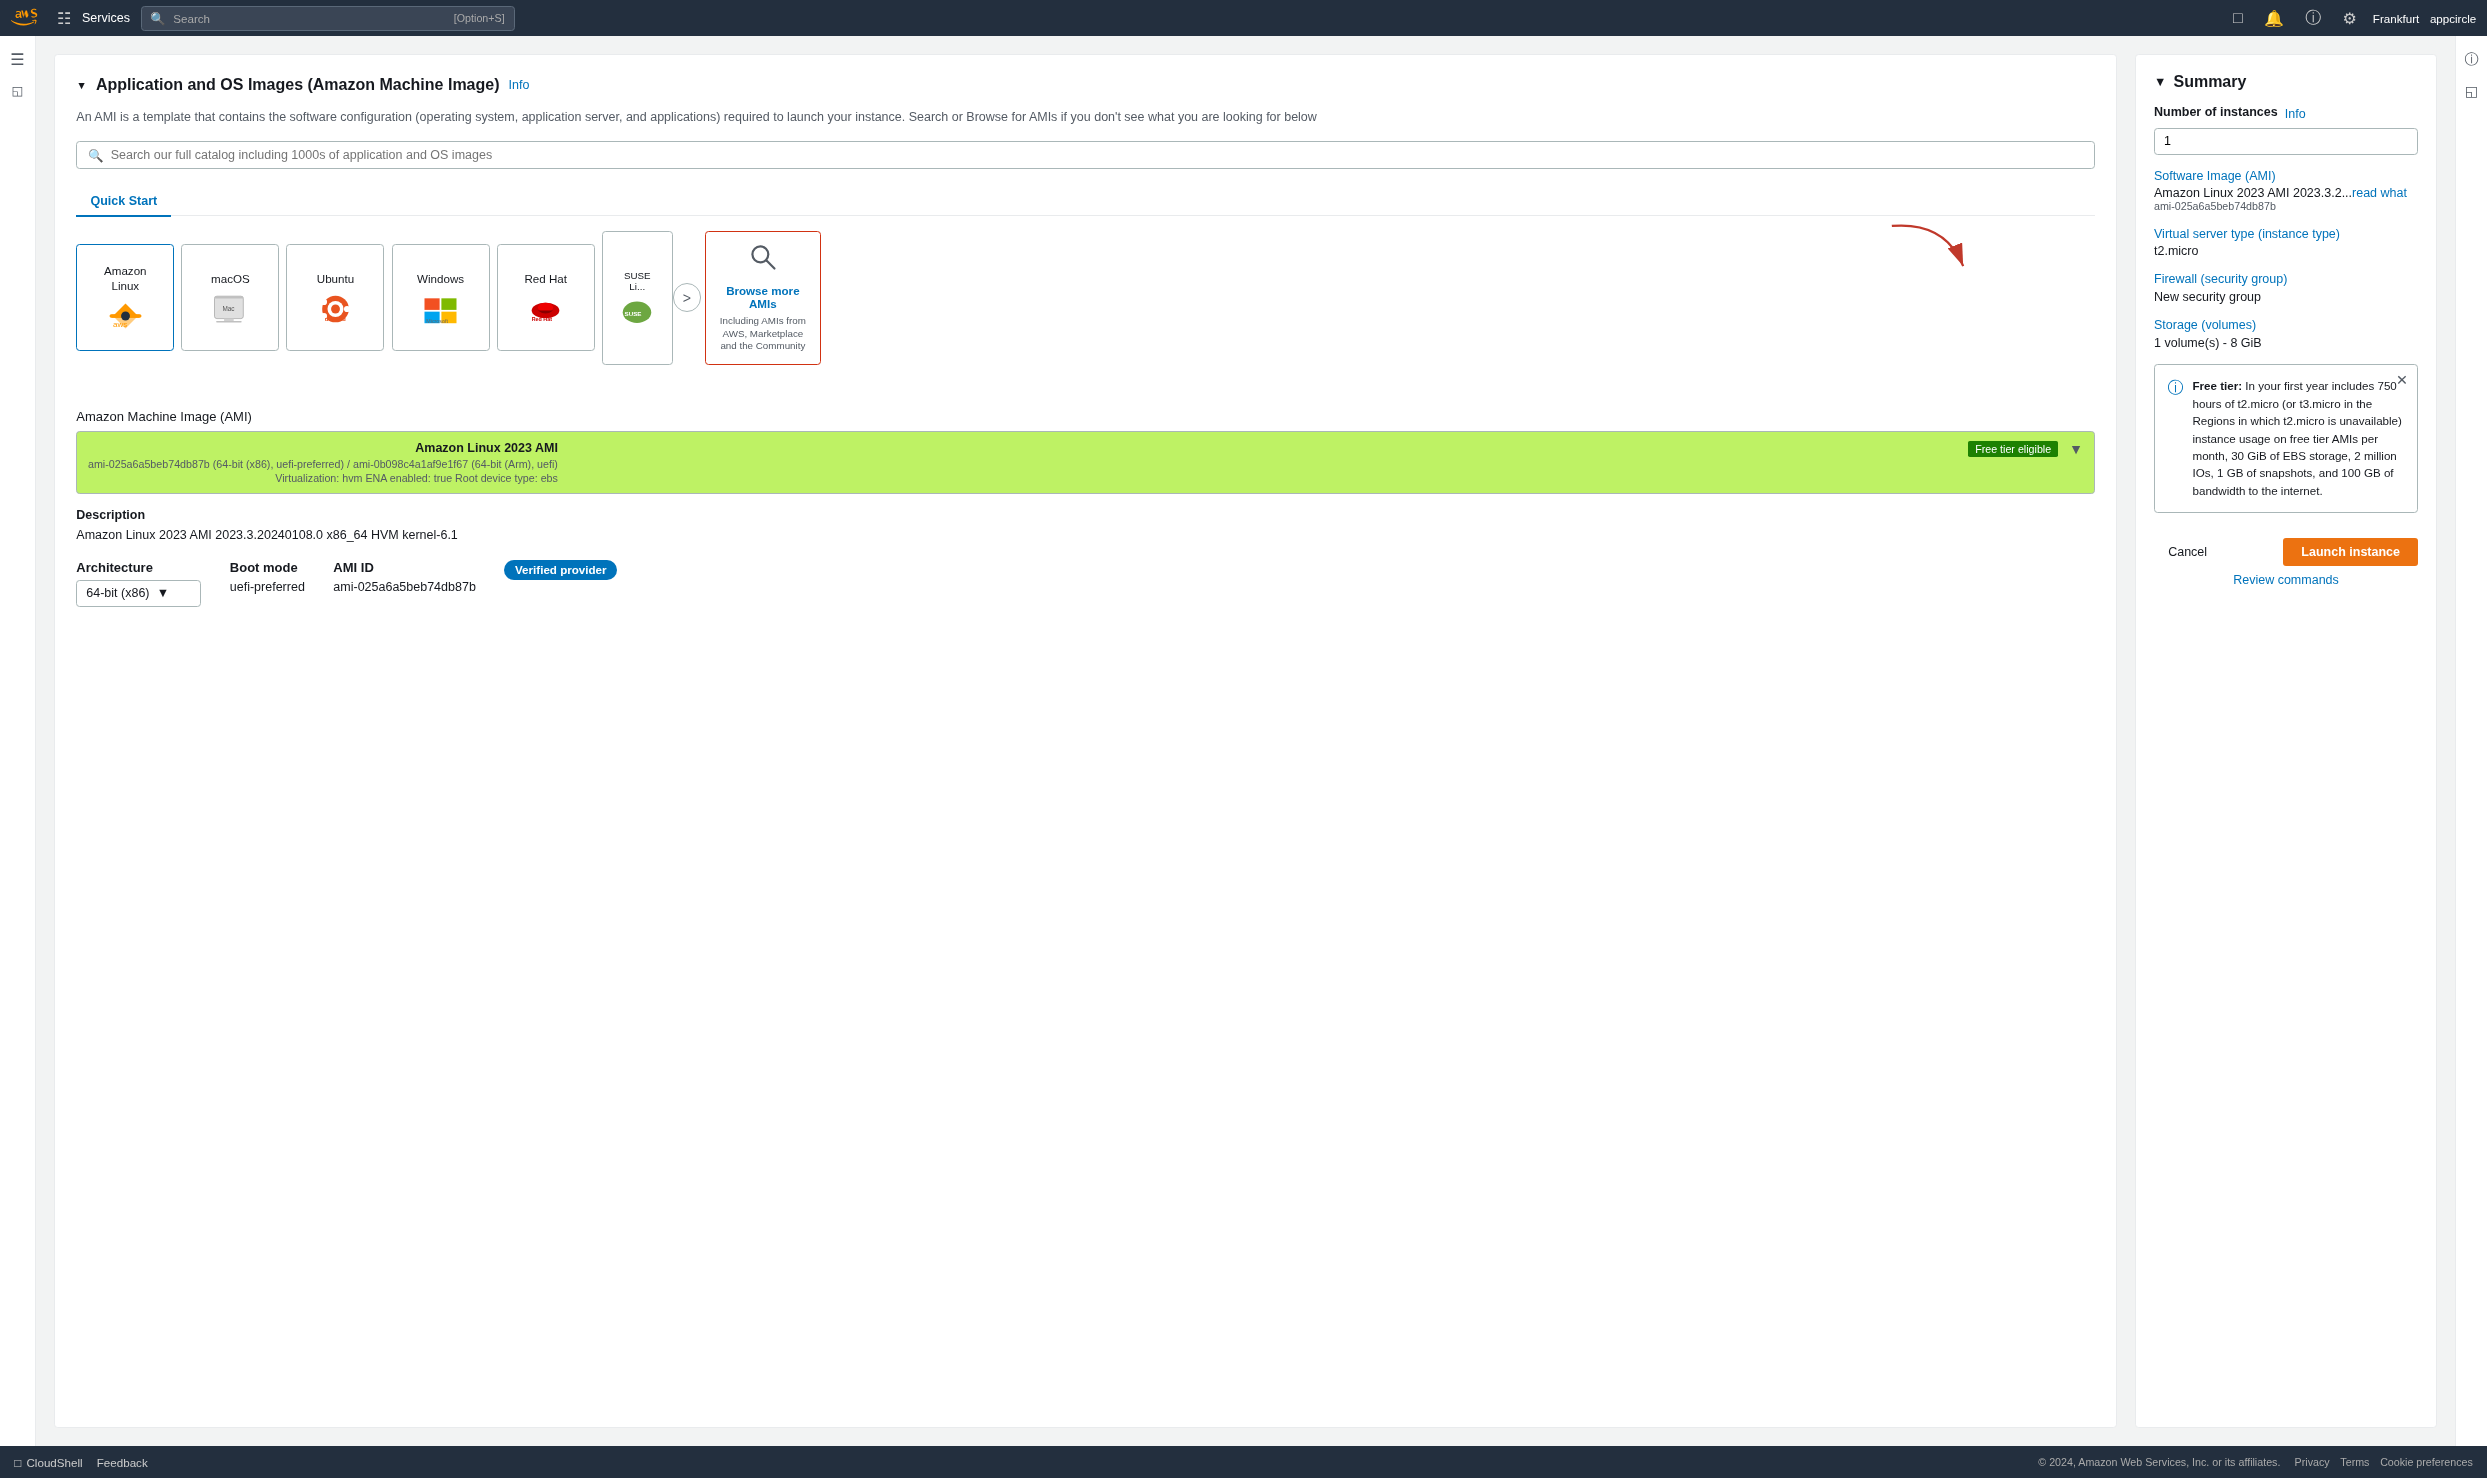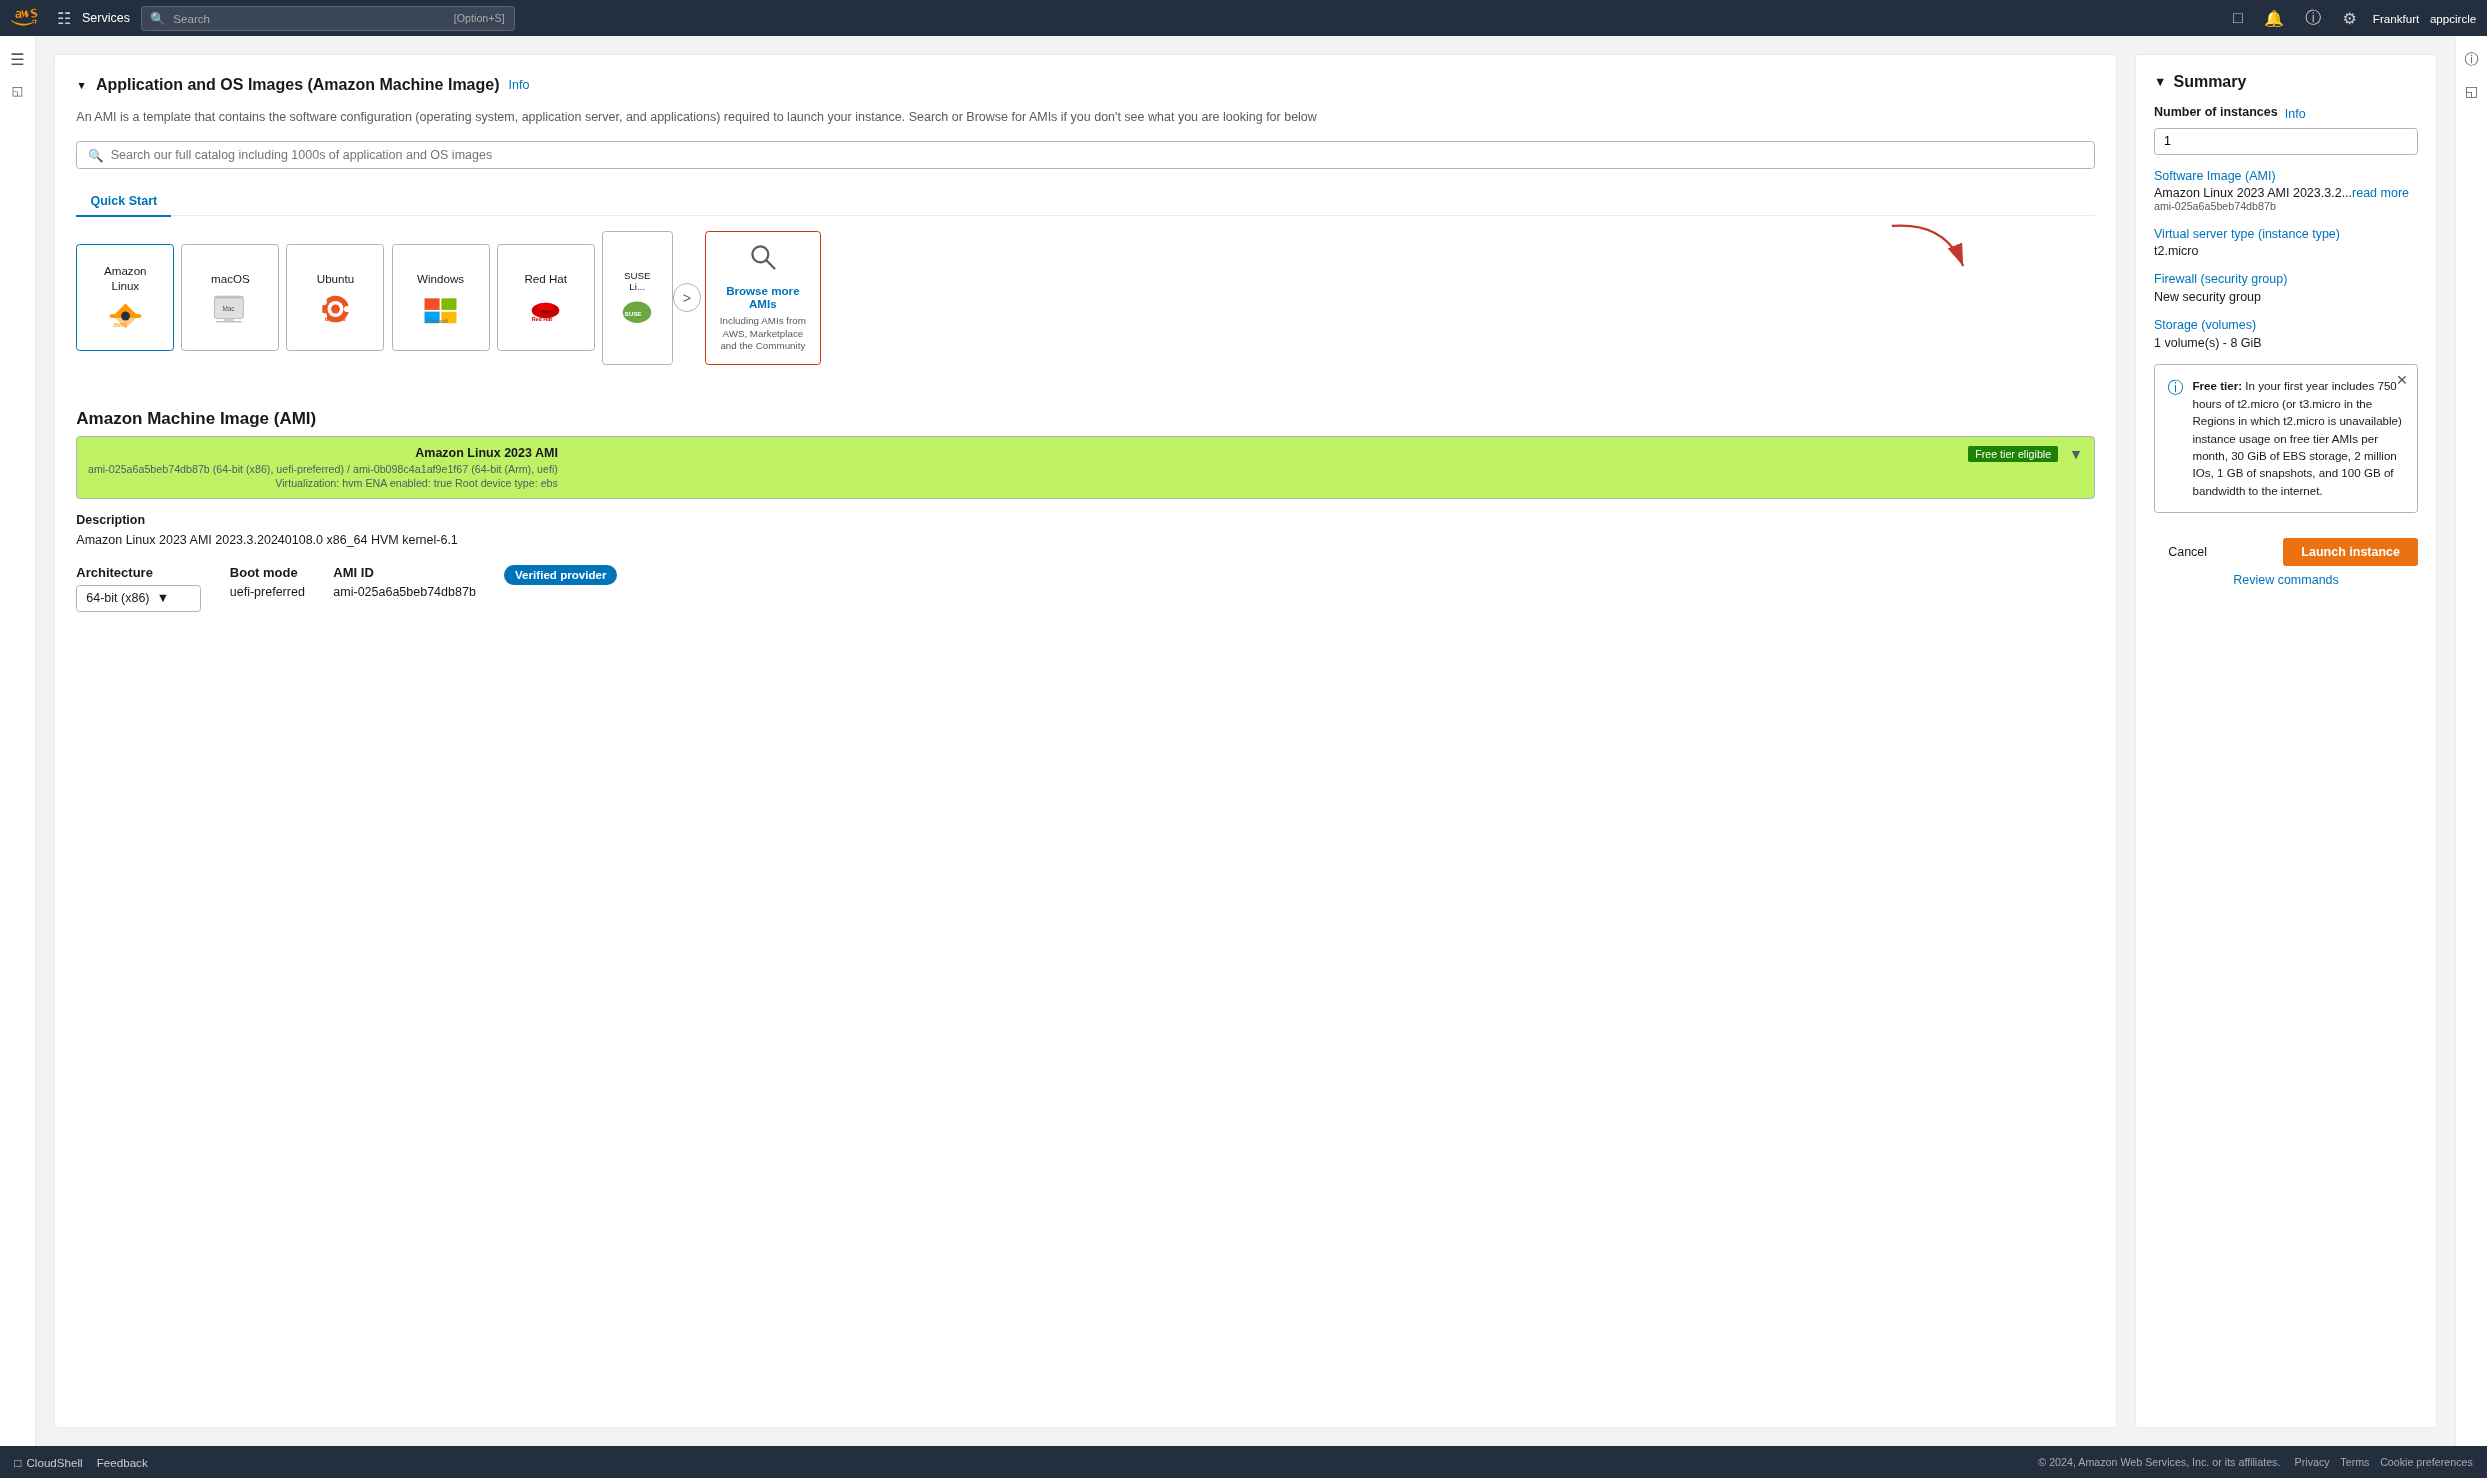--- a/index.html
+++ b/index.html
@@ -218,21 +218,21 @@
       background: #fff;
       display: flex; align-items: center; justify-content: center;
       cursor: pointer;
       font-size: 14.2px;
       color: #545b64;
       flex-shrink: 0;
       align-self: center;
     }
 
     
-    .ami-section-label { font-weight: 700; margin-bottom: 7.1px; font-size: 17px; margin-top: 44px; }
+    .ami-section-label { font-weight: 400; margin-bottom: 7.1px; font-size: 13px; margin-top: 44px; }
     .ami-dropdown {
       border: 0.9px solid #aab7b8;
       border-radius: 3.6px;
       padding: 9px 10.7px;
       display: flex;
       justify-content: space-between;
       align-items: flex-start;
       cursor: pointer;
       background: #bef264;
       margin-bottom: 14.2px;
@@ -643,21 +643,21 @@
           <div style="display:flex;gap:7.1px;align-items:center;margin-bottom:5.3px;">
             <span class="summary-row-label">Number of instances</span>
             <a class="info-link">Info</a>
           </div>
           <input class="instances-input" type="text" value="1" style="">
         </div>
 
         <div class="summary-row">
           <a class="summary-link">Software Image (AMI)</a>
           <span class="summary-value">
-            <span>Amazon Linux 2023 AMI 2023.3.2...</span><a class="read-more-link">read more</a>
+            <span>Amazon Linux 2023 AMI 2023.3.2...</span><a class="read-more-link">read what</a>
           </span>
           <div class="summary-subvalue">ami-025a6a5beb74db87b</div>
         </div>
 
         <div class="summary-row">
           <a class="summary-link">Virtual server type (instance type)</a>
           <span class="summary-value">t2.micro</span>
         </div>
 
         <div class="summary-row">

